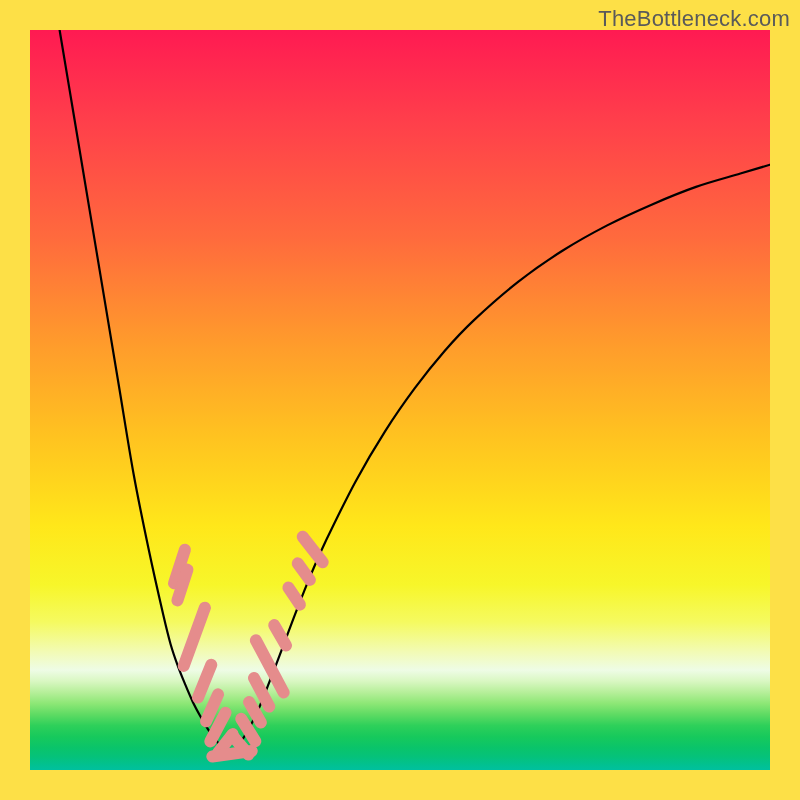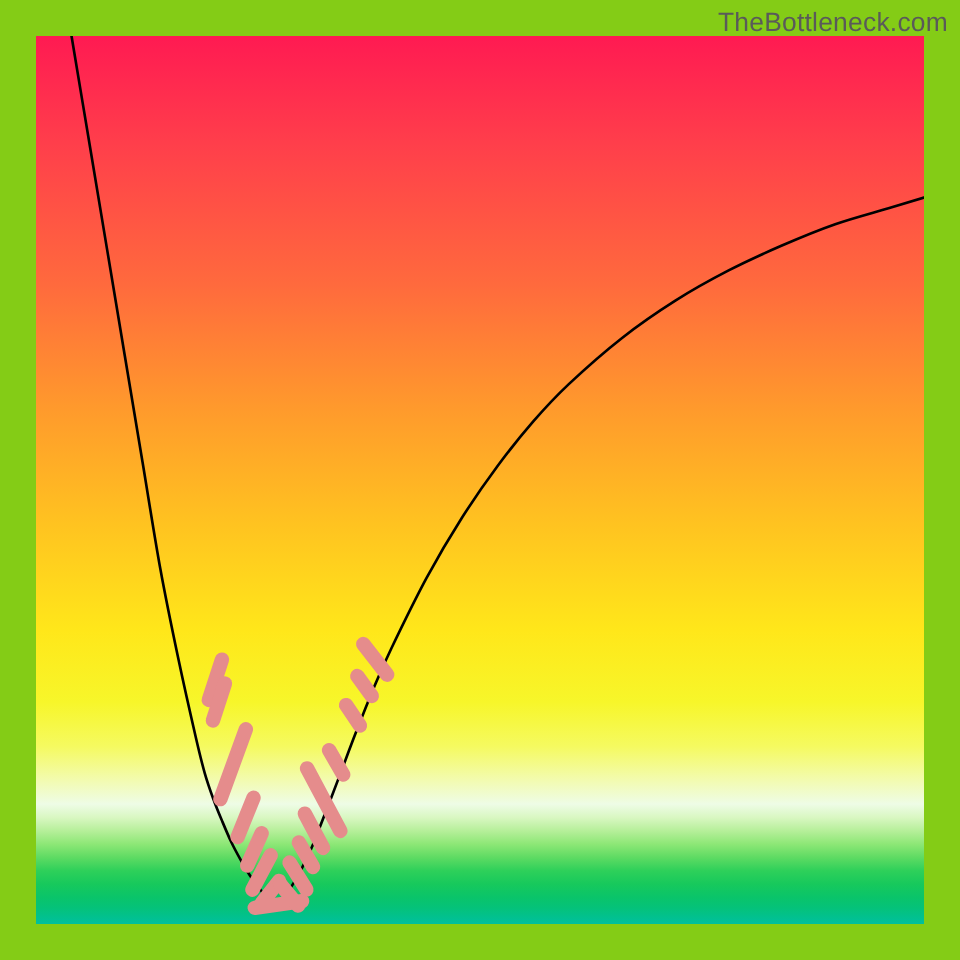--- a/index.html
+++ b/index.html
@@ -8,21 +8,21 @@
     width: 800px;
     height: 800px;
     overflow: hidden;
     background: #000;
     font-family: Arial, Helvetica, sans-serif;
   }
   .frame {
     position: relative;
     width: 800px;
     height: 800px;
-    background: #84cc16;
+    background: #fde047;
   }
   .plot-area {
     position: absolute;
     left: 30px;
     top: 30px;
     width: 740px;
     height: 740px;
     background: linear-gradient(
       to bottom,
       #ff1a52 0%,

